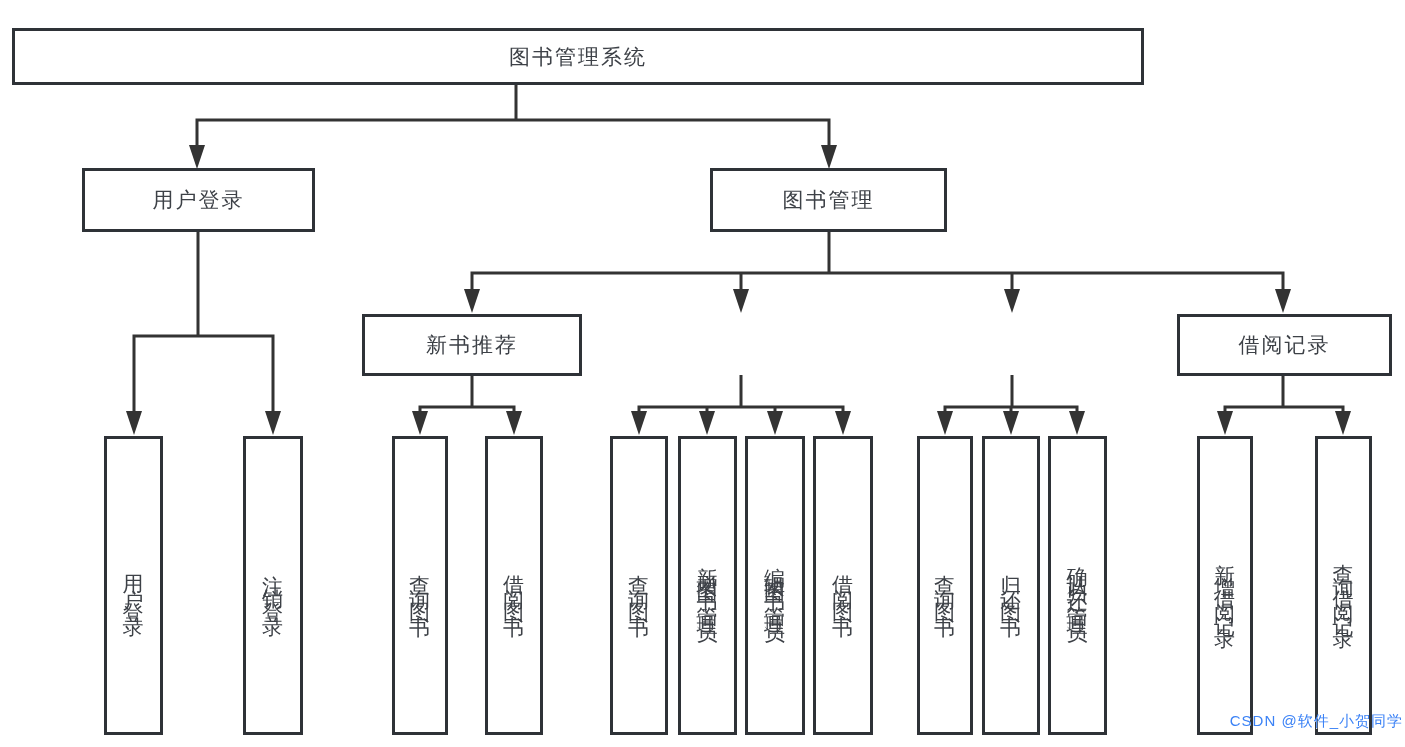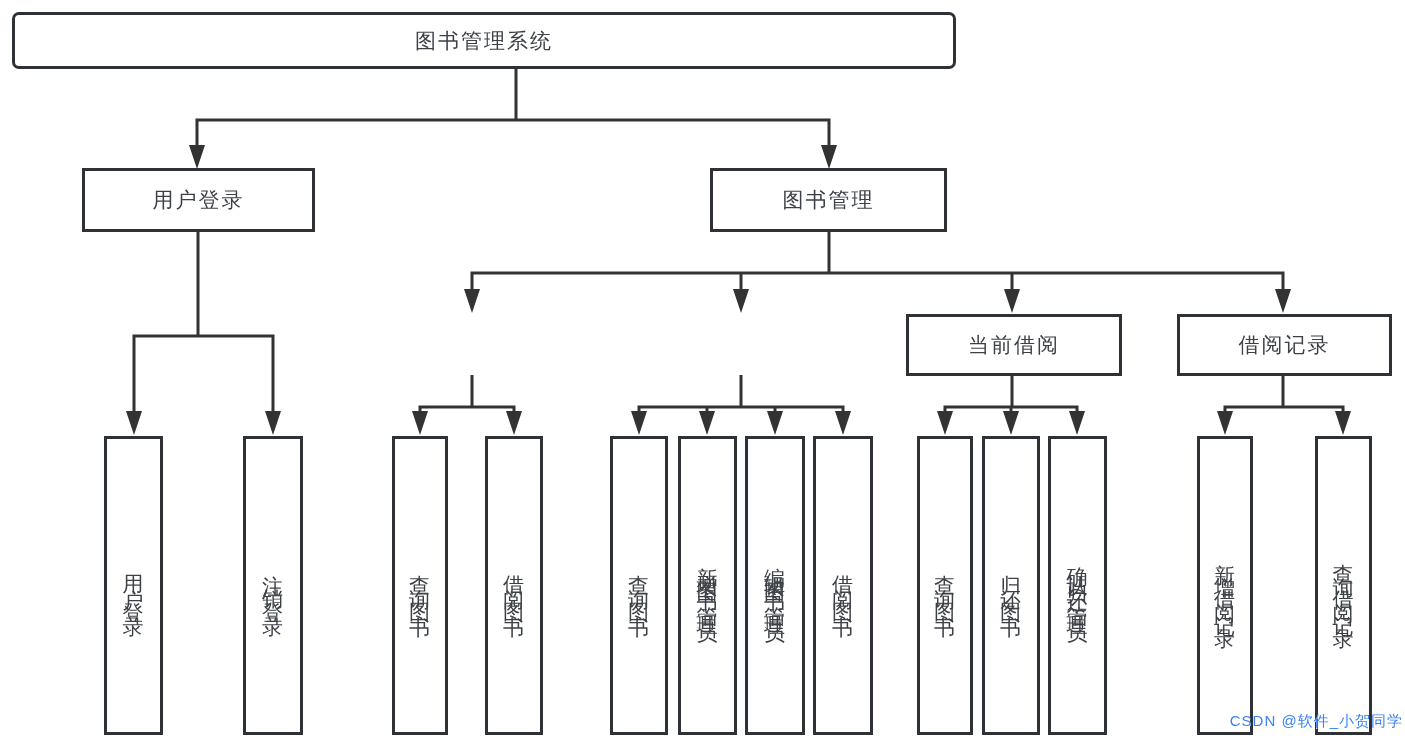--- a/index.html
+++ b/index.html
@@ -68,33 +68,33 @@
       <polygon points="775,435 767,411 783,411"></polygon>
       <polygon points="843,435 835,411 851,411"></polygon>
       <polygon points="945,435 937,411 953,411"></polygon>
       <polygon points="1011,435 1003,411 1019,411"></polygon>
       <polygon points="1077,435 1069,411 1085,411"></polygon>
       <polygon points="1225,435 1217,411 1233,411"></polygon>
       <polygon points="1343,435 1335,411 1351,411"></polygon>
     </g>
   </svg>
 
-  <div class="box hbox" style="left:12px; top:12px; width:944px; height:57px;border-radius:7px;">
+  <div class="box hbox" style="left:12px; top:28px; width:1132px; height:57px;">
     <span>图书管理系统</span>
   </div>
 
   <div class="box hbox" style="left:82px; top:168px; width:233px; height:64px;">
     <span>用户登录</span>
   </div>
   <div class="box hbox" style="left:710px; top:168px; width:237px; height:64px;text-align:right;">
     <span>图书管理</span>
   </div>
 
-  <div class="box hbox" style="left:906px; top:314px; width:216px; height:62px;">
-    <span>当前借阅</span>
+  <div class="box hbox" style="left:362px; top:314px; width:220px; height:62px;">
+    <span>新书推荐</span>
   </div>
   <div class="box hbox" style="left:1177px; top:314px; width:215px; height:62px;text-align:center;">
     <span>借阅记录</span>
   </div>
 
   <div class="box vbox" style="left:104px; width:59px;">
     <span class="vtext">用户登录</span>
   </div>
   <div class="box vbox" style="left:243px; width:60px;">
     <span class="vtext">注销登录</span>

